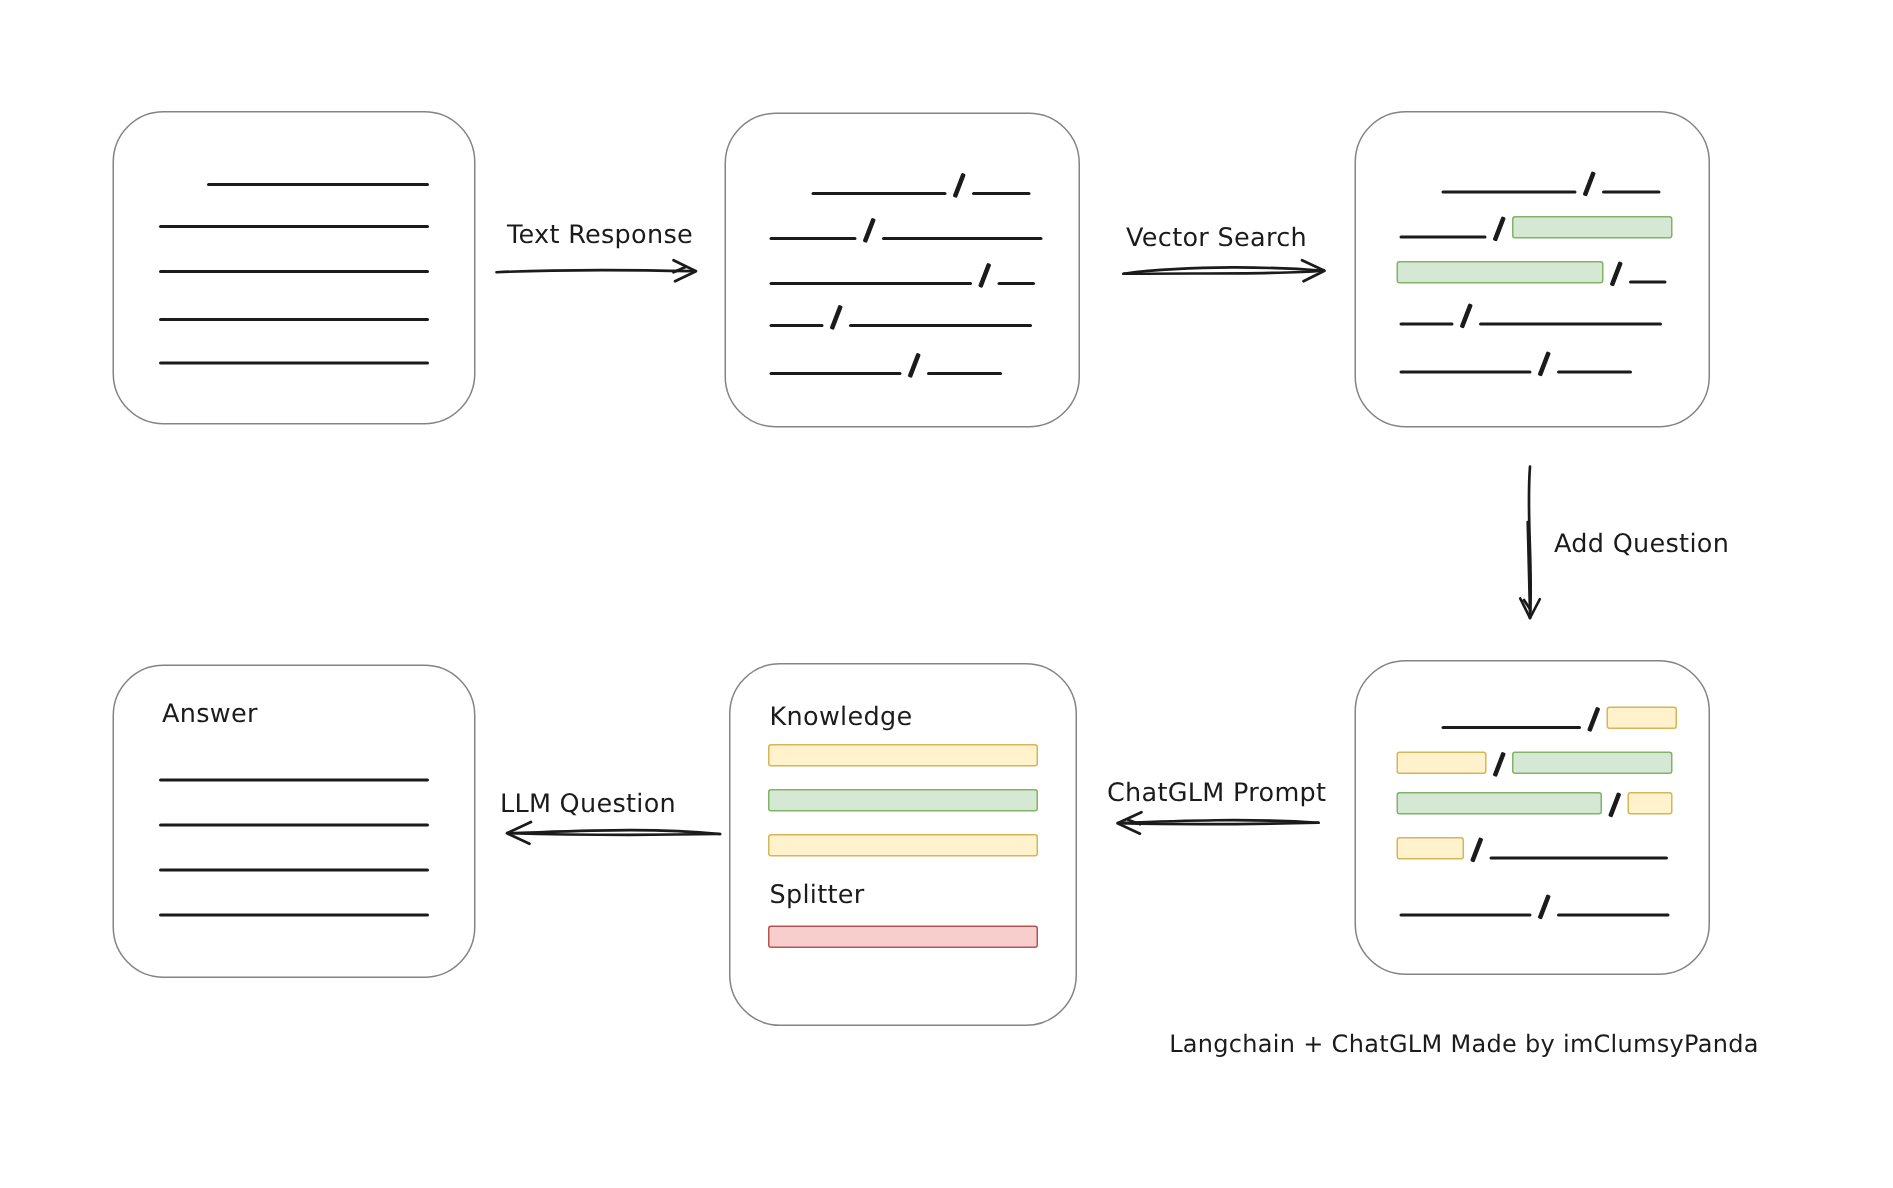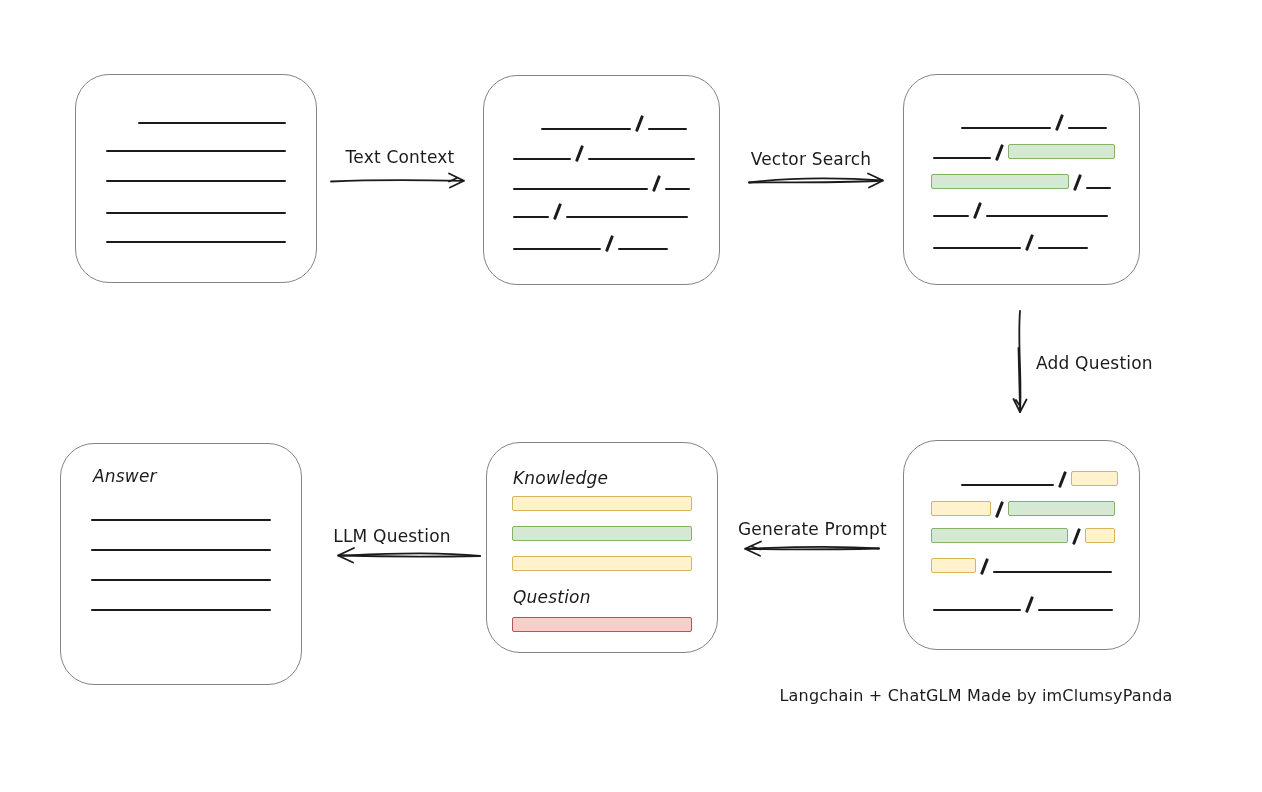--- a/index.html
+++ b/index.html
@@ -142,74 +142,74 @@
       <span class="seg-slash"></span>
       <span class="seg-line" style="width: 119px;"></span>
     </div>
     <div class="row" style="left: 29px; top: 152px;">
       <span class="seg-line" style="width: 88px;"></span>
       <span class="seg-slash"></span>
       <span class="seg-line" style="width: 75px;"></span>
     </div>
   </div>
 
-<div class="panel" style="left:486px;top:442px;width:232px;height:211px;font-style:italic;">
+<div class="panel" style="left:486px;top:442px;width:232px;height:242px;">
   <span class="panel-title" style="left:26px;top:25px;">Knowledge</span>
-  <span class="panel-title" style="left:26px;top:144px;">Question</span>
+  <span class="panel-title" style="left:26px;top:144px;">Splitter</span>
 <div class="row" style="left: 25px; top: 50px;">
       <span class="seg-chip chip-yellow" style="width: 180px;"></span>
     </div>
     <div class="row" style="left: 25px; top: 80px;">
       <span class="seg-chip chip-green" style="width: 180px;"></span>
     </div>
     <div class="row" style="left: 25px; top: 110px;">
       <span class="seg-chip chip-yellow" style="width: 180px;"></span>
     </div>
     <div class="row" style="left: 25px; top: 171px;">
       <span class="seg-chip chip-red" style="width: 180px;"></span>
     </div>
   </div>
 
-<div class="panel" style="left:60px;top:443px;width:242px;height:242px;font-style:italic;">
+<div class="panel" style="left:75px;top:443px;width:242px;height:209px;">
   <span class="panel-title" style="left:32px;top:22px;">Answer</span>
 <div class="row" style="left: 30px; top: 59px;">
       <span class="seg-line" style="width: 180px;"></span>
     </div>
     <div class="row" style="left: 30px; top: 89px;">
       <span class="seg-line" style="width: 180px;"></span>
     </div>
     <div class="row" style="left: 30px; top: 119px;">
       <span class="seg-line" style="width: 180px;"></span>
     </div>
     <div class="row" style="left: 30px; top: 149px;">
       <span class="seg-line" style="width: 180px;"></span>
     </div>
   </div>
 
-<span class="lbl center" style="left:333px;top:147px;width:134px;">Text Context</span>
+<span class="lbl center" style="left:333px;top:147px;width:134px;">Text Response</span>
 <svg class="arrow" style="left:328px;top:168px;" width="144" height="26" viewBox="0 0 144 26">
   <path d="M3,13.5 C45,11.5 100,12 135,12.8"></path>
   <path d="M136,12.8 L121,5.5 M136,12.8 L122,19.5 M129,10 L121,13.5"></path>
 </svg>
 
 <span class="lbl center" style="left:748px;top:149px;width:126px;">Vector Search</span>
 <svg class="arrow" style="left:746px;top:168px;" width="144" height="26" viewBox="0 0 144 26">
   <path d="M3,14.5 C50,8.5 105,10 136,12.5"></path>
   <path d="M3,14.5 C55,14 108,15 136,12.5"></path>
   <path d="M137,12.5 L122,5.5 M137,12.5 L123,19.5"></path>
 </svg>
 
 <span class="lbl" style="left:1036px;top:353px;">Add Question</span>
 <svg class="arrow" style="left:1008px;top:308px;" width="26" height="112" viewBox="0 0 26 112">
   <path d="M12,3 C9.5,35 14,70 12,104"></path>
   <path d="M10.5,40 C11,60 11.5,80 12,100"></path>
   <path d="M12,104 L5.5,91 M12,104 L18.5,91.5 M12,98 L8,92"></path>
 </svg>
 
-<span class="lbl center" style="left:738px;top:519px;width:144px;">Generate Prompt</span>
+<span class="lbl center" style="left:738px;top:519px;width:144px;">ChatGLM Prompt</span>
 <svg class="arrow" style="left:738px;top:536px;" width="144" height="26" viewBox="0 0 144 26">
   <path d="M141,12.5 C95,9.5 50,11 8,12.8"></path>
   <path d="M141,12.5 C95,13.5 50,13.8 8,12.8"></path>
   <path d="M7,12.8 L23,5.5 M7,12.8 L22,19.8 M14,10.5 L22,13.5"></path>
 </svg>
 
 <span class="lbl center" style="left:330px;top:526px;width:124px;">LLM Question</span>
 <svg class="arrow" style="left:333px;top:543px;" width="150" height="26" viewBox="0 0 150 26">
   <path d="M147,13 C100,8.5 55,11 6,12.5"></path>
   <path d="M147,13 C100,13.8 55,13.8 6,12.5"></path>

